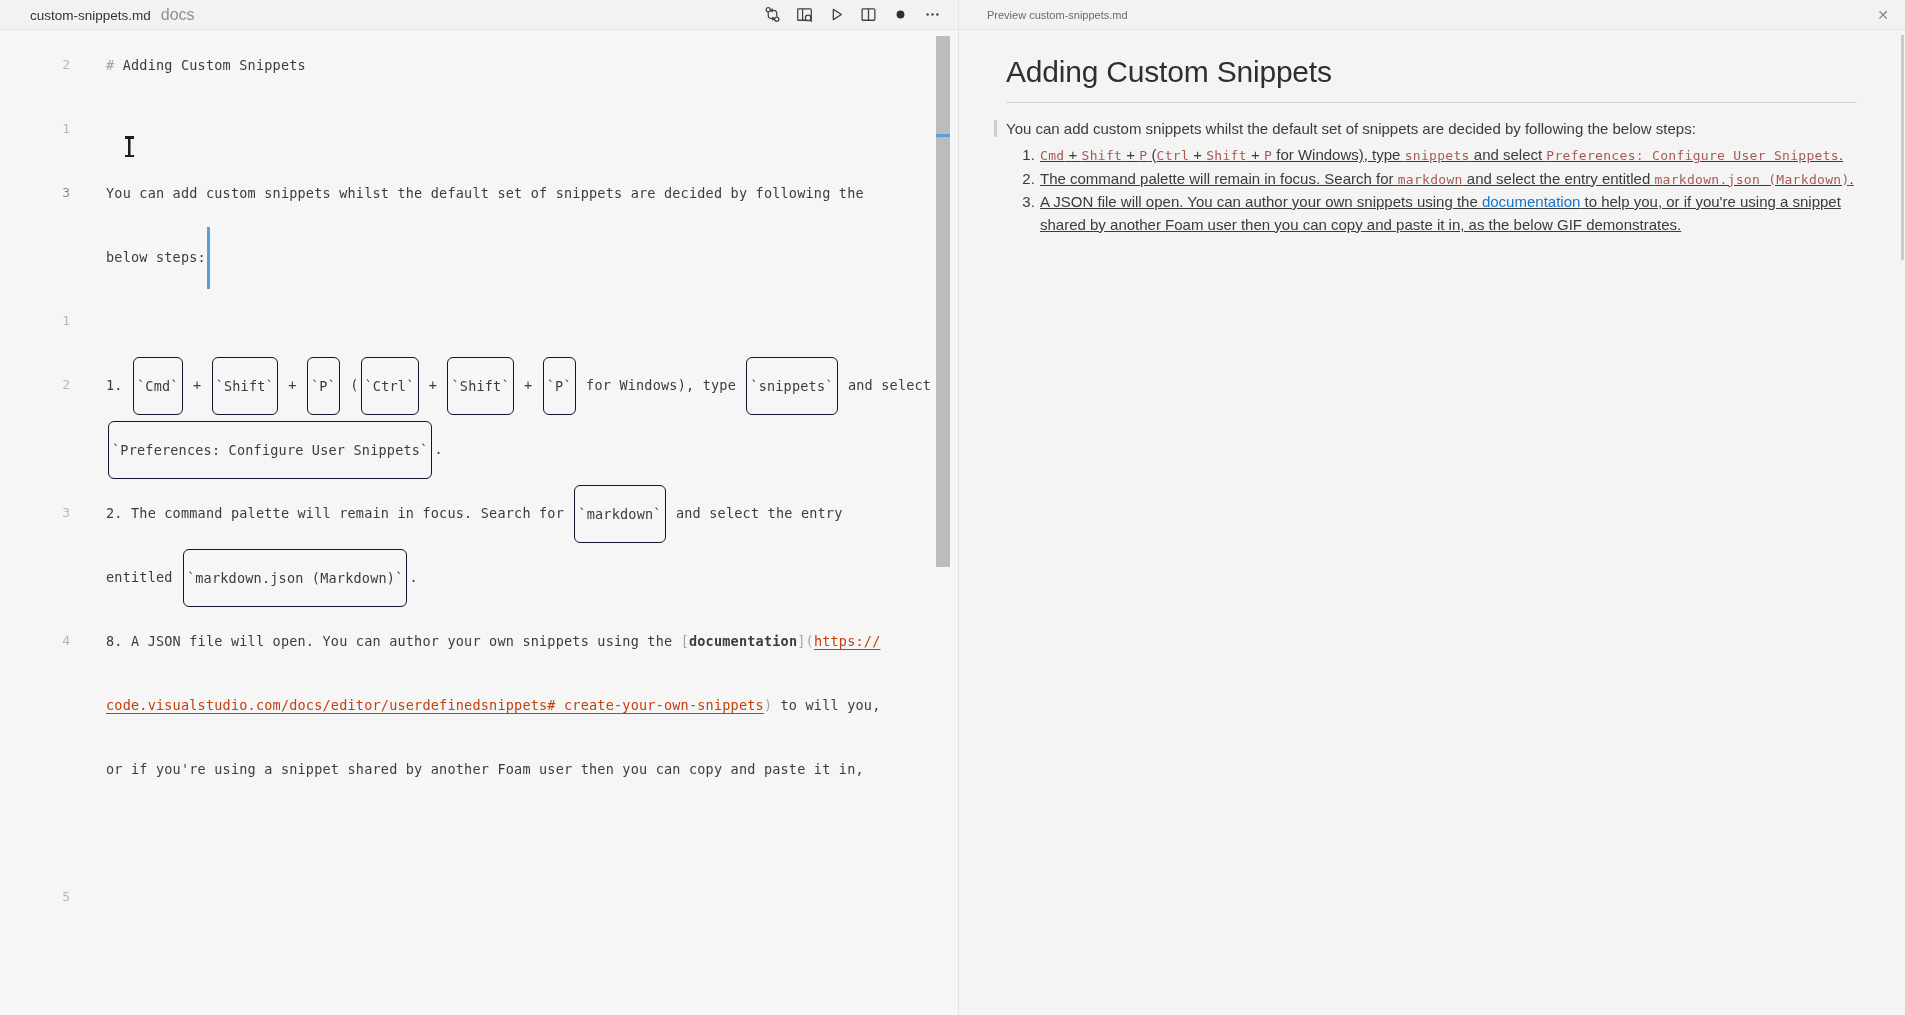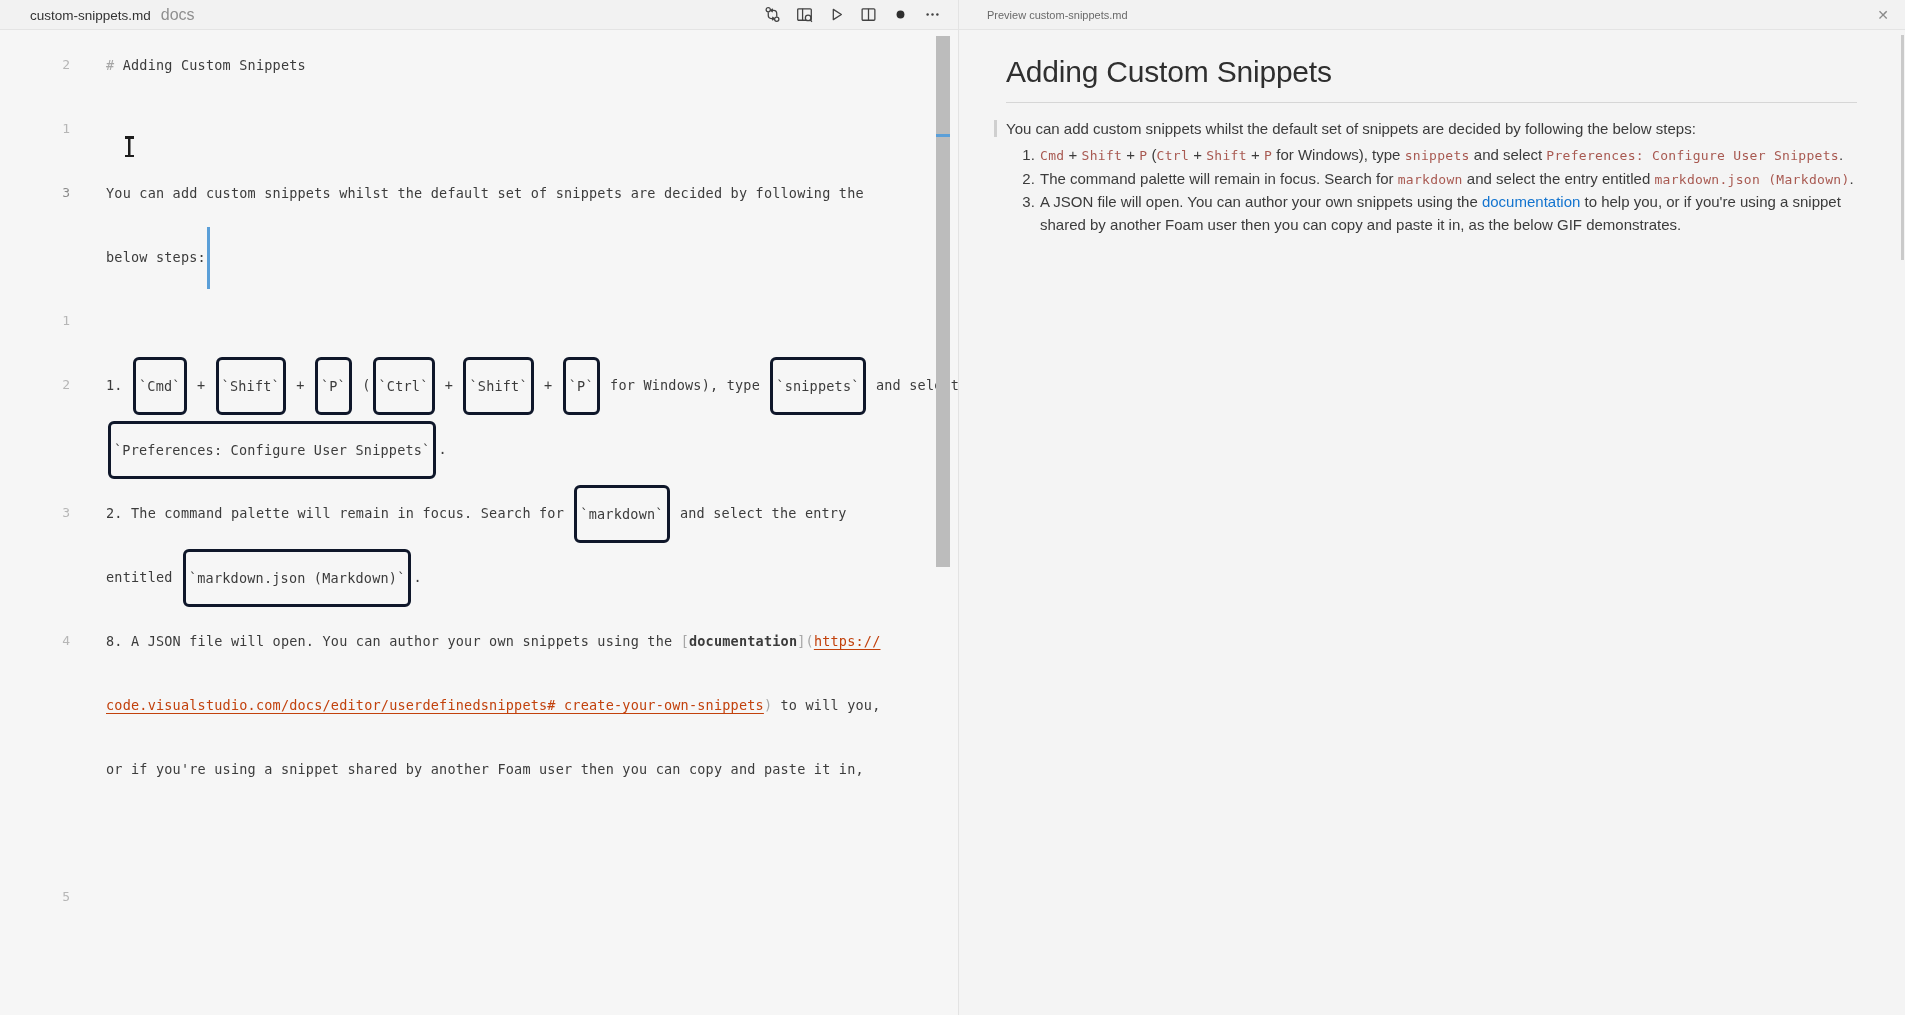--- a/index.html
+++ b/index.html
@@ -27,21 +27,21 @@
   .editor-body { position:absolute; top:31px; left:0; right:0; bottom:0; overflow:hidden; }
   #editor-lines { margin-top:2px; }
   .ed-row { display:flex; height:64px; line-height:64px; white-space:pre;
             font-family:"DejaVu Sans Mono","Liberation Mono",monospace;
             font-size:13.5px; letter-spacing:0.2px; color:var(--text,#3c3c3c); }
   .ln { flex:0 0 70px; width:70px; text-align:right; color:#b6b6b6; font-size:13px; letter-spacing:0; }
   .ln.active { color:#8a8a8a; }
   .ed-content { margin-left:36px; cursor:text;text-align:right; }
 
   .code-box { display:inline-flex; align-items:center; height:58px; padding:0 3px; margin:0 2px;
-              border:3px solid #0f172a; border-radius:6px; vertical-align:middle; line-height:normal; }
+              border:1px solid #0f172a; border-radius:6px; vertical-align:middle; line-height:normal; }
   .seg-punct { color:#a6a6a6; }
   .seg-url { color:#c2410c; text-decoration:underline; text-underline-offset:3px; }
   .seg-linklabel { color:#3c3c3c; font-weight:bold; }
   .editor-caret { display:inline-block; width:3px; height:62px; margin-left:1px;
                   background:var(--caret,#5b9fd8); vertical-align:middle; }
 
   
   .mouse-ibeam { position:absolute; left:124px; top:105px; width:11px; height:21px;
                  background:linear-gradient(#1d1d1d,#1d1d1d) center/2.5px 100% no-repeat; }
   .mouse-ibeam::before, .mouse-ibeam::after { content:""; position:absolute; left:1px; right:1px;
@@ -58,21 +58,21 @@
   .preview-pane .pane-header { padding-left:28px; }
   .preview-title { font-size:11px; color:#6a6a6a; }
   .close-btn { position:absolute; right:8px; top:0; height:29px; width:28px; background:none; border:none;
                color:#8a8a8a; font-size:14px; cursor:pointer; font-family:"DejaVu Sans",sans-serif; }
 
   .preview-body { padding:25px 48px 0 47px; }
   .preview-body h1 { font-size:30px; font-weight:400; color:#2f2f2f; letter-spacing:-0.2px;
                      padding-bottom:13px; border-bottom:1px solid #d6d6d6; }
   .intro { margin:17px 0 6px -12px; font-size:15px; color:#3b3b3b;
            border-left:3px solid #cfcfcf; padding-left:9px; }
-  #preview-list { margin-top:7px; padding-left:33px; font-size:15px; line-height:22.5px; color:#3b3b3b; }
+  #preview-list { margin-top:7px; padding-left:33px; font-size:15px; line-height:22.5px; color:#3b3b3b;text-decoration:underline; }
   #preview-list li { padding-left:1px; }
   .md-code { font-family:"DejaVu Sans Mono","Liberation Mono",monospace; font-size:13px;
              color:var(--code-red,#a85951); letter-spacing:0.3px; }
   .md-link { color:var(--link-blue,#1374cf); text-decoration:none; cursor:pointer; }
   .preview-scrollthumb { position:absolute; right:1px; top:35px; width:3px; height:225px; background:#cacaca; }
 </style>
 </head>
 <body>
 
 <div class="workbench">

